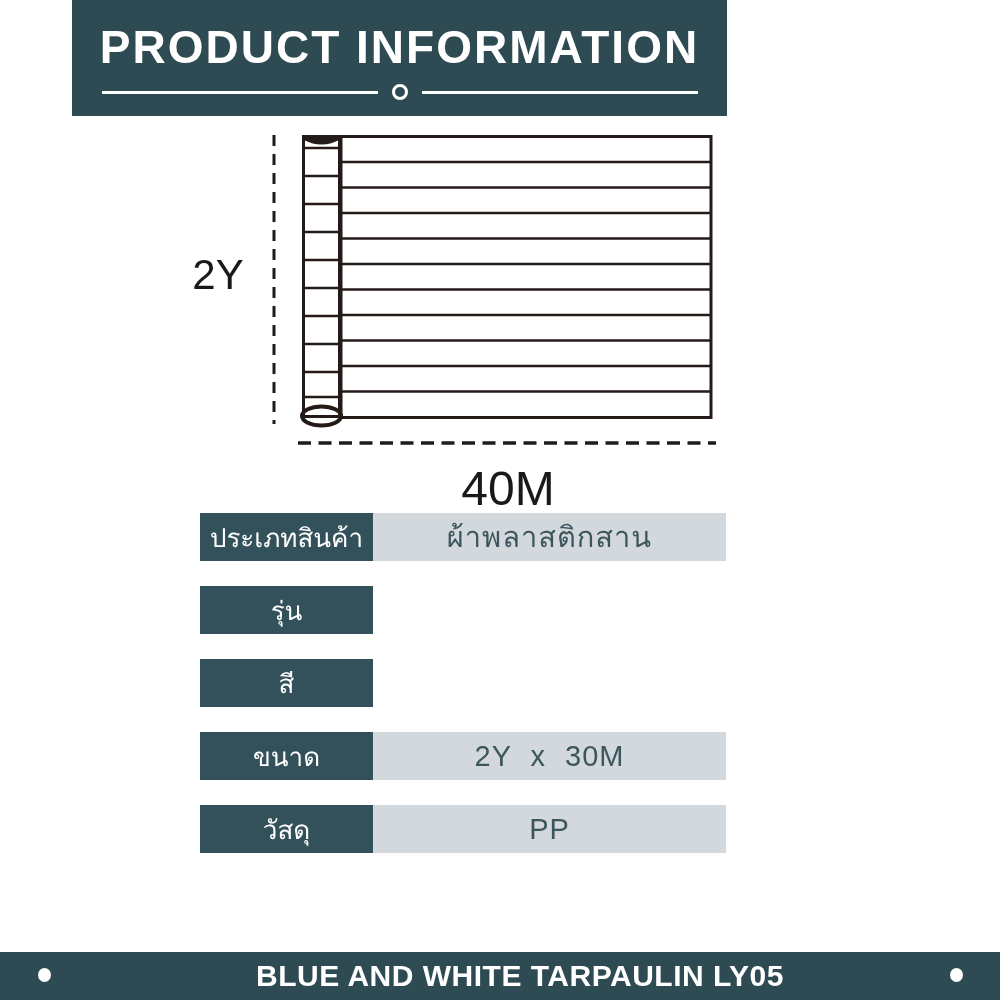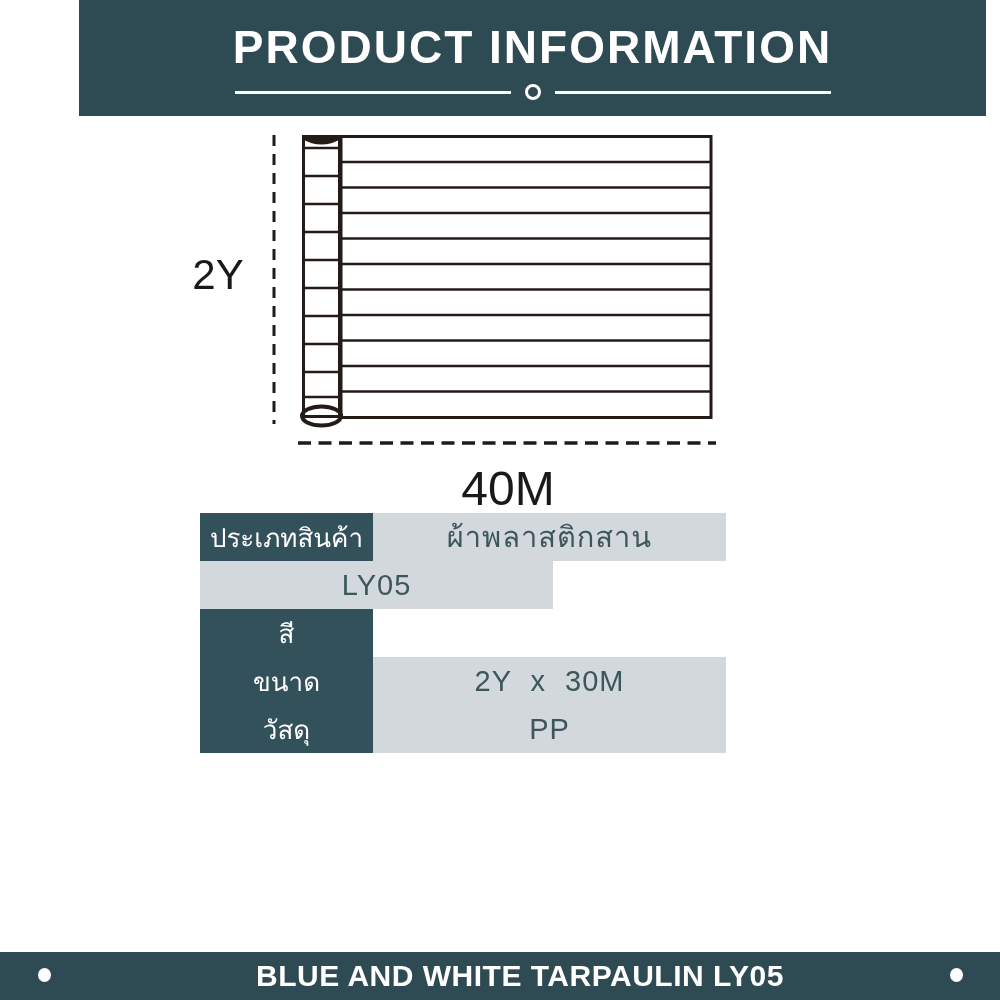--- a/index.html
+++ b/index.html
@@ -8,21 +8,21 @@
     --value-bg:#d3d8dc;
     --value-text:#3d565e;
     --line:#241b18;
   }
   *{margin:0;padding:0;box-sizing:border-box;}
   html,body{width:1000px;height:1000px;background:#fff;overflow:hidden;}
   body{font-family:"Liberation Sans", sans-serif;position:relative;}
 
   
   .banner{
-    position:absolute;left:79px;top:0;width:907px;height:116px;
+    position:absolute;left:72px;top:0;width:655px;height:116px;
     background:var(--teal);
   }
   .banner-title{
     position:absolute;top:20px;left:0;right:0;
     text-align:center;color:#fff;font-size:46px;font-weight:bold;
     letter-spacing:2px;white-space:nowrap;
   }
   .banner-divider{
     position:absolute;top:84px;left:0;right:0;
     display:flex;align-items:center;justify-content:center;
@@ -30,21 +30,21 @@
   .d-line{width:276px;height:3px;background:#fff;}
   .d-ring{width:16px;height:16px;border:3px solid #fff;border-radius:50%;margin:0 14px;}
 
   
   .diagram-svg{position:absolute;left:0;top:116px;width:1000px;height:396px;}
   .sketch{stroke:var(--line);fill:none;}
   .dim-text{fill:#191919;font-family:"Liberation Sans",sans-serif;}
 
   
   .spec-table{position:absolute;left:200px;top:513px;width:602px;}
-  .spec-row{display:flex;height:48px;}
+  .spec-row{display:flex;height:48px;margin-bottom:25px;}
   .spec-label{
     width:173px;background:var(--label-teal);color:#fff;
     display:flex;align-items:center;justify-content:center;
     font-size:26px;
   }
   .spec-value{
     width:353px;background:var(--value-bg);color:var(--value-text);
     display:flex;align-items:center;justify-content:center;
     font-size:29px;word-spacing:10px;letter-spacing:1px;
   }
@@ -113,21 +113,21 @@
   <text x="218" y="173" text-anchor="middle" font-size="42" class="dim-text">2Y</text>
   <text x="508" y="389" text-anchor="middle" font-size="48" class="dim-text">40M</text>
 </svg>
 
 <div class="spec-table">
   <div class="spec-row">
     <div class="spec-label">ประเภทสินค้า</div>
     <div class="spec-value">ผ้าพลาสติกสาน</div>
   </div>
   <div class="spec-row">
-    <div class="spec-value">LY05</div>
+    <div class="spec-label">รุ่น</div>
   </div>
   <div class="spec-row">
     <div class="spec-label">สี</div>
   </div>
   <div class="spec-row">
     <div class="spec-label">ขนาด</div>
     <div class="spec-value">2Y x 30M</div>
   </div>
   <div class="spec-row">
     <div class="spec-label">วัสดุ</div>

